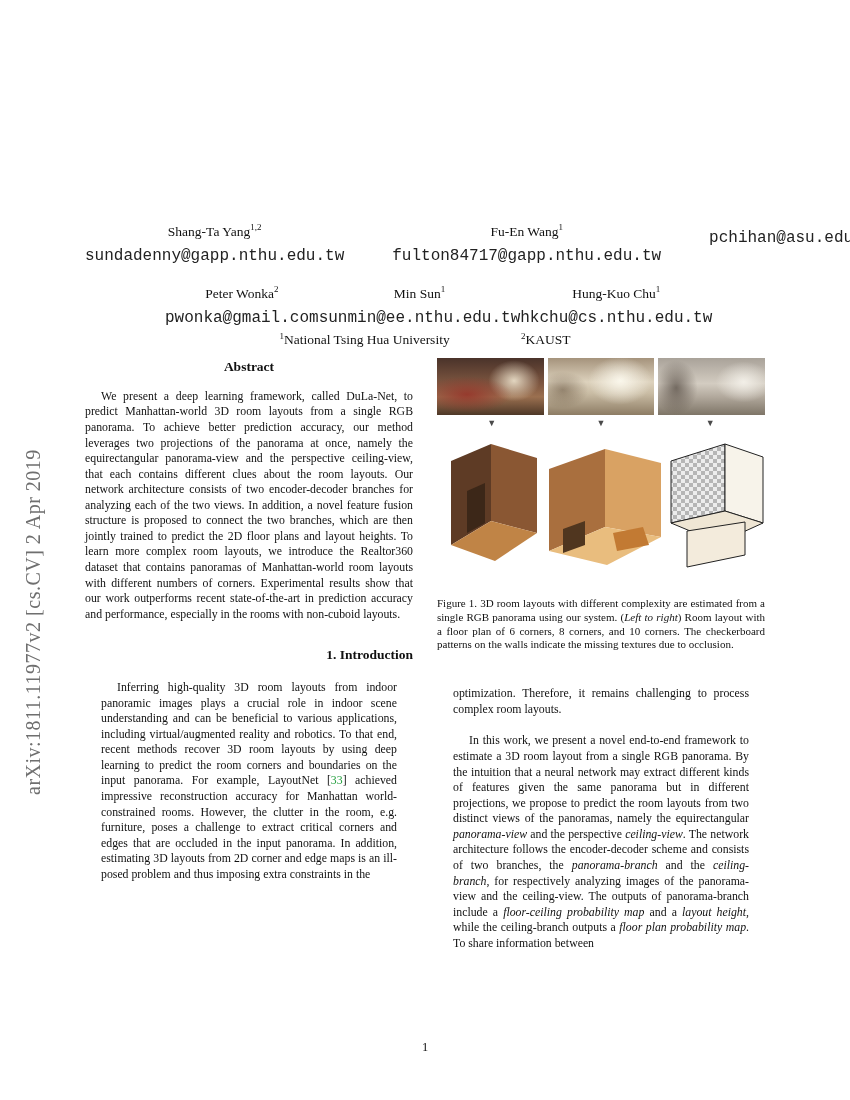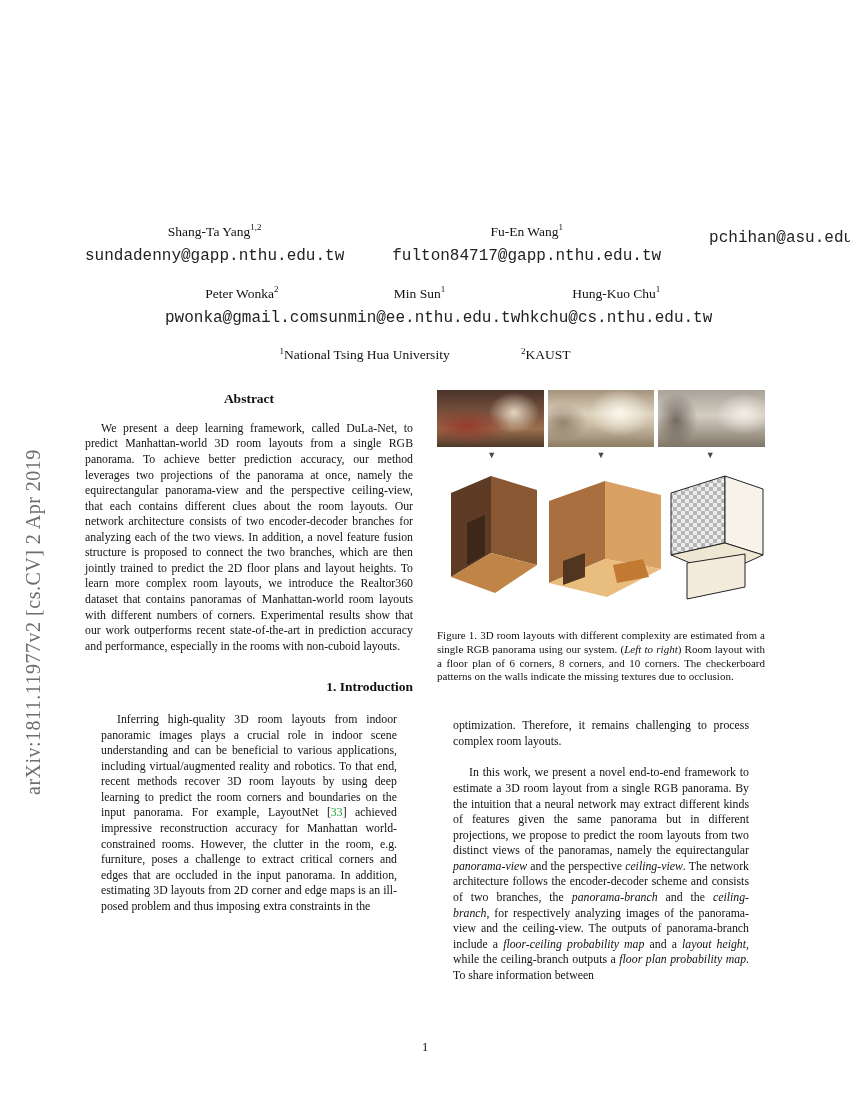--- a/index.html
+++ b/index.html
@@ -26,29 +26,29 @@
   
   .authors-row { position:absolute; display:flex; text-align:center; }
   .row1 { top:222px; left:85px; width:680px;gap:48px; }
   .row2 { top:284px; left:165px; width:520px; }
   .author { flex:1; }
   .author .name { font-size:13.5px; }
   .author sup { font-size:9px; }
   .author .email { font-family:"Liberation Mono", monospace; font-size:16px; margin-top:7px; color:#222; }
 
   .affils {
-    position:absolute; top:345px; left:85px; width:680px;
+    position:absolute; top:330px; left:85px; width:680px;
     text-align:center; font-size:13.5px;
   }
   .affils .affil { margin:0 34px; }
   .affils sup { font-size:9px; }
 
   
   .col {
-    position:absolute; top:388px; width:328px;
+    position:absolute; top:356px; width:328px;
     font-size:11.8px; line-height:1.32; text-align:justify;
   }
   .col-left { left:85px; }
   .col-right { left:437px; }
 
   .abstract-heading { text-align:center; font-weight:bold; font-size:13.5px; margin:2px 0 13px; }
   .abstract-text { text-indent:16px; }
   .section-heading { font-weight:bold; font-size:13.5px; margin:24px 0 12px; text-align:right; }
   p.body-par { text-indent:16px; margin:16px; }
   p.no-indent { text-indent:0; }

